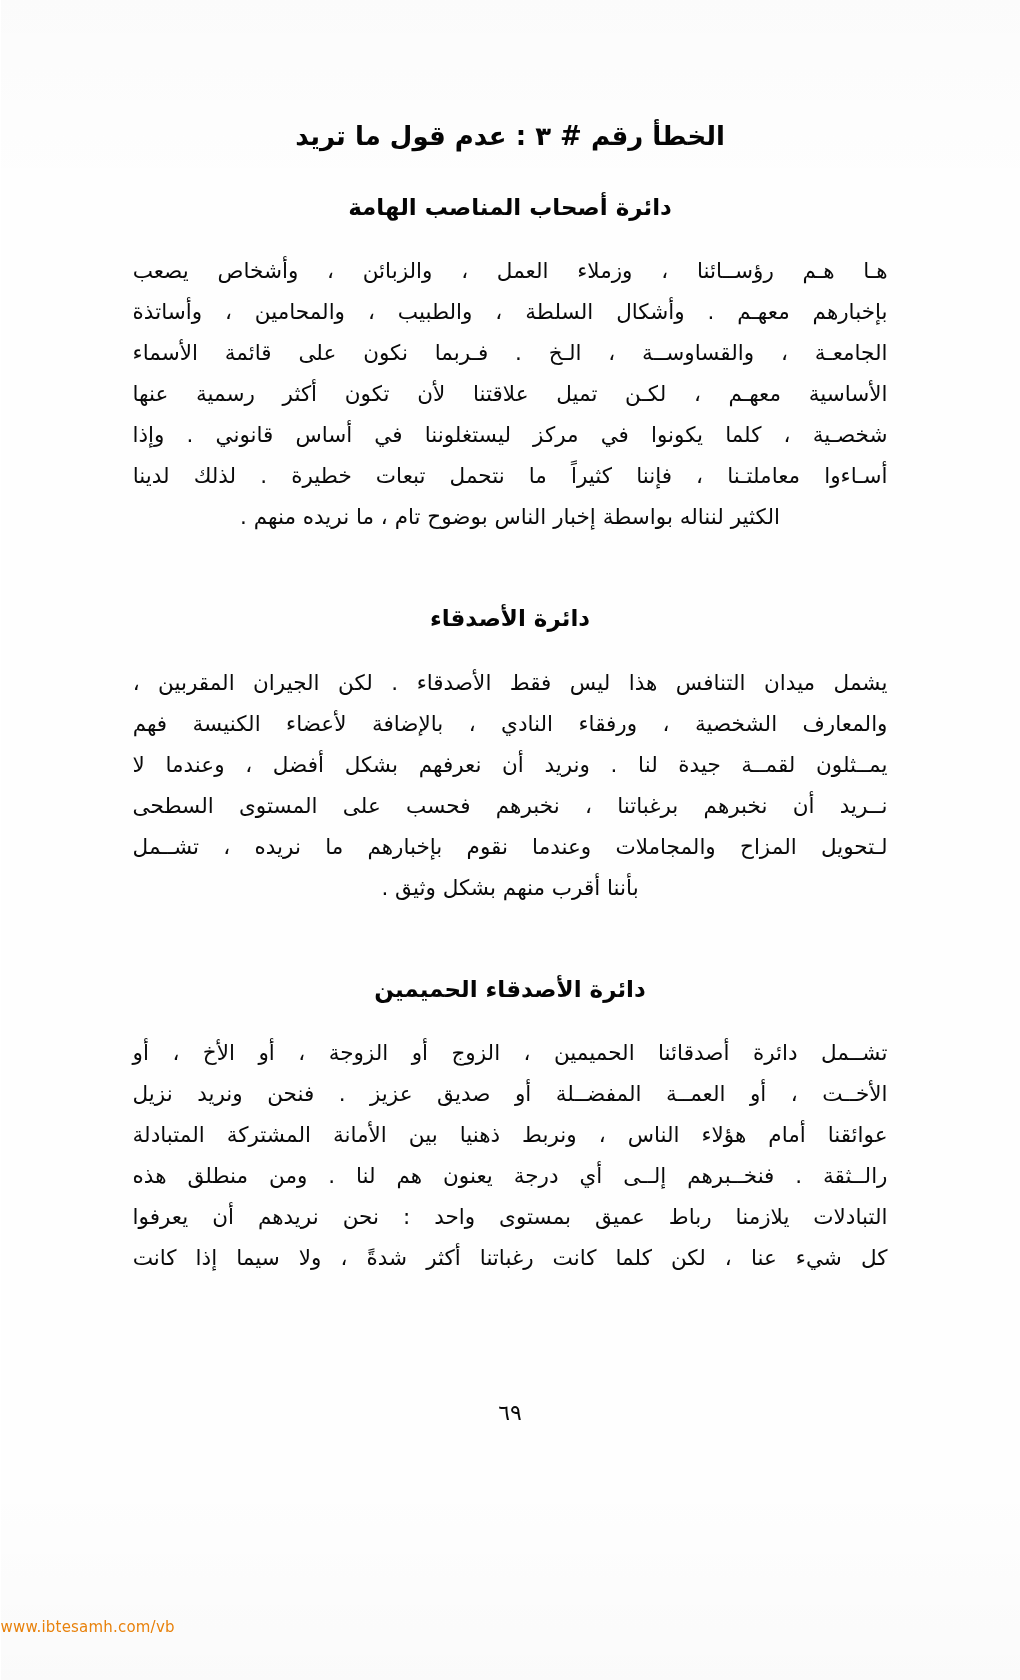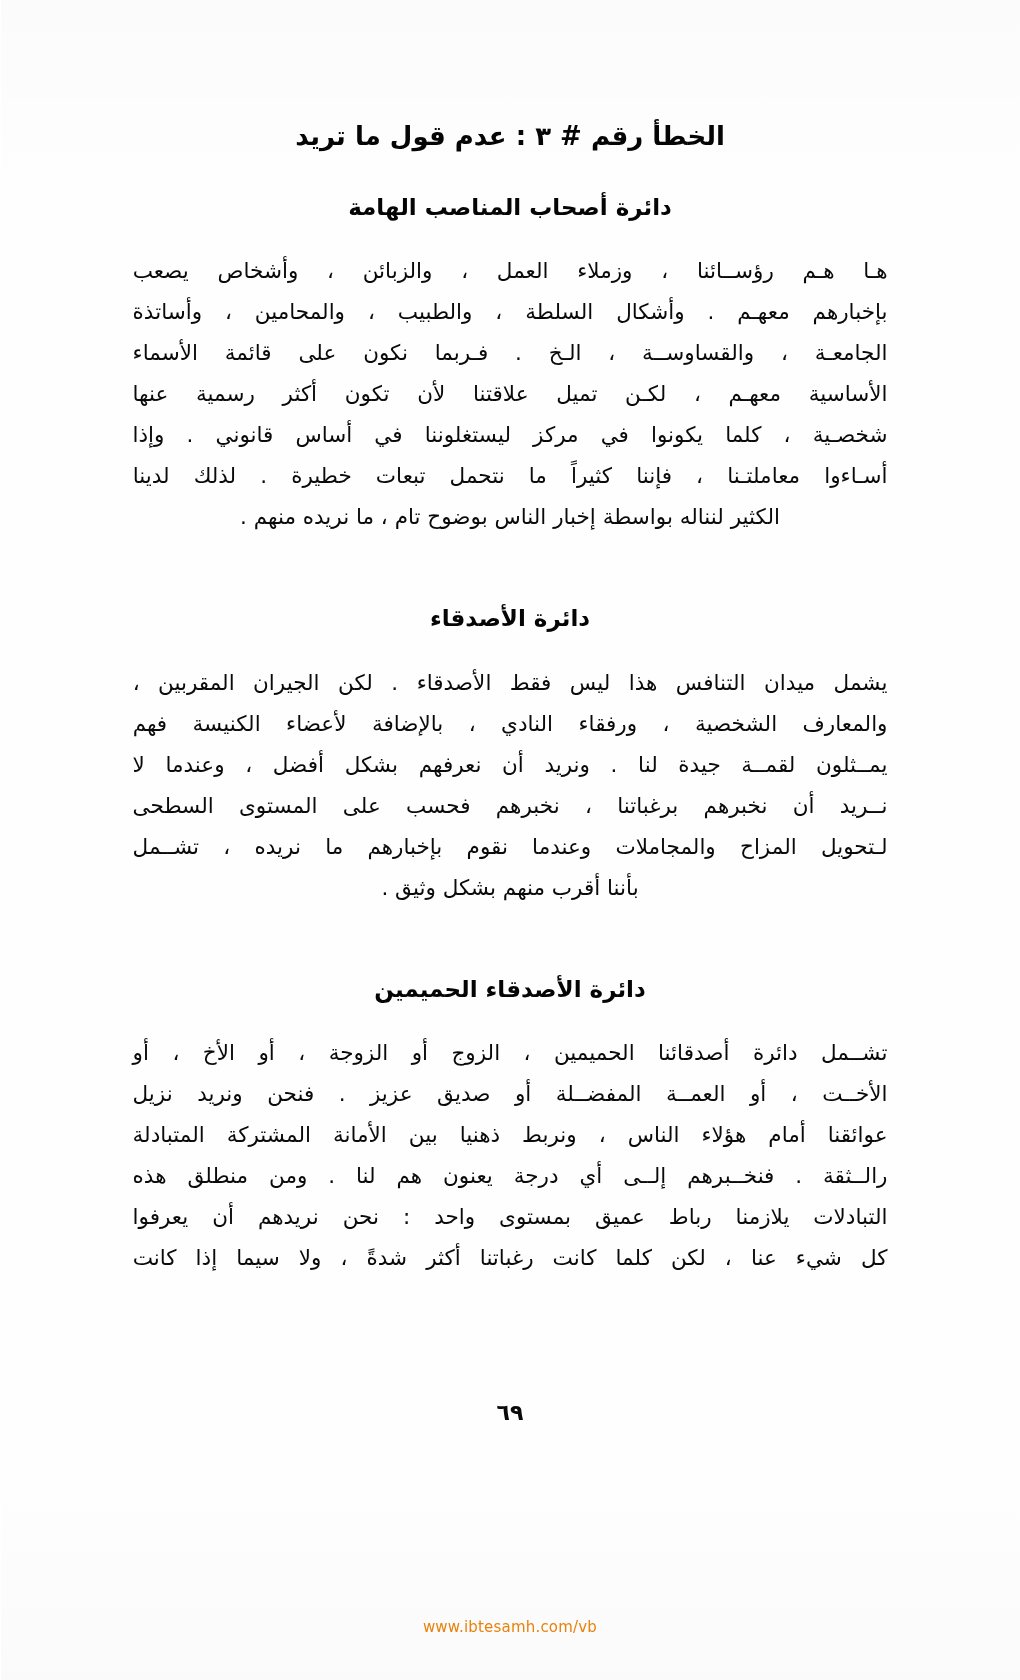--- a/index.html
+++ b/index.html
@@ -102,32 +102,32 @@
 
   
   .folio {
     position: absolute;
     left: 0;
     right: 0;
     top: 1400px;
     text-align: center;
     font-family: "DejaVu Sans", "Liberation Sans", sans-serif;
     font-size: 22px;
-    font-weight: bold;
+    font-weight: normal;
     color: #0a0a0a;
     direction: rtl;
   }
 
   
   .watermark {
     position: absolute;
     left: 0;
     right: 0;
     top: 1618px;
-    text-align: center;
+    text-align: left;
     font-family: "DejaVu Sans", "Liberation Sans", sans-serif;
     font-size: 15px;
     letter-spacing: 0.2px;
     direction: ltr;
   }
 </style>
 </head>
 <body>
 
 <div class="page">

